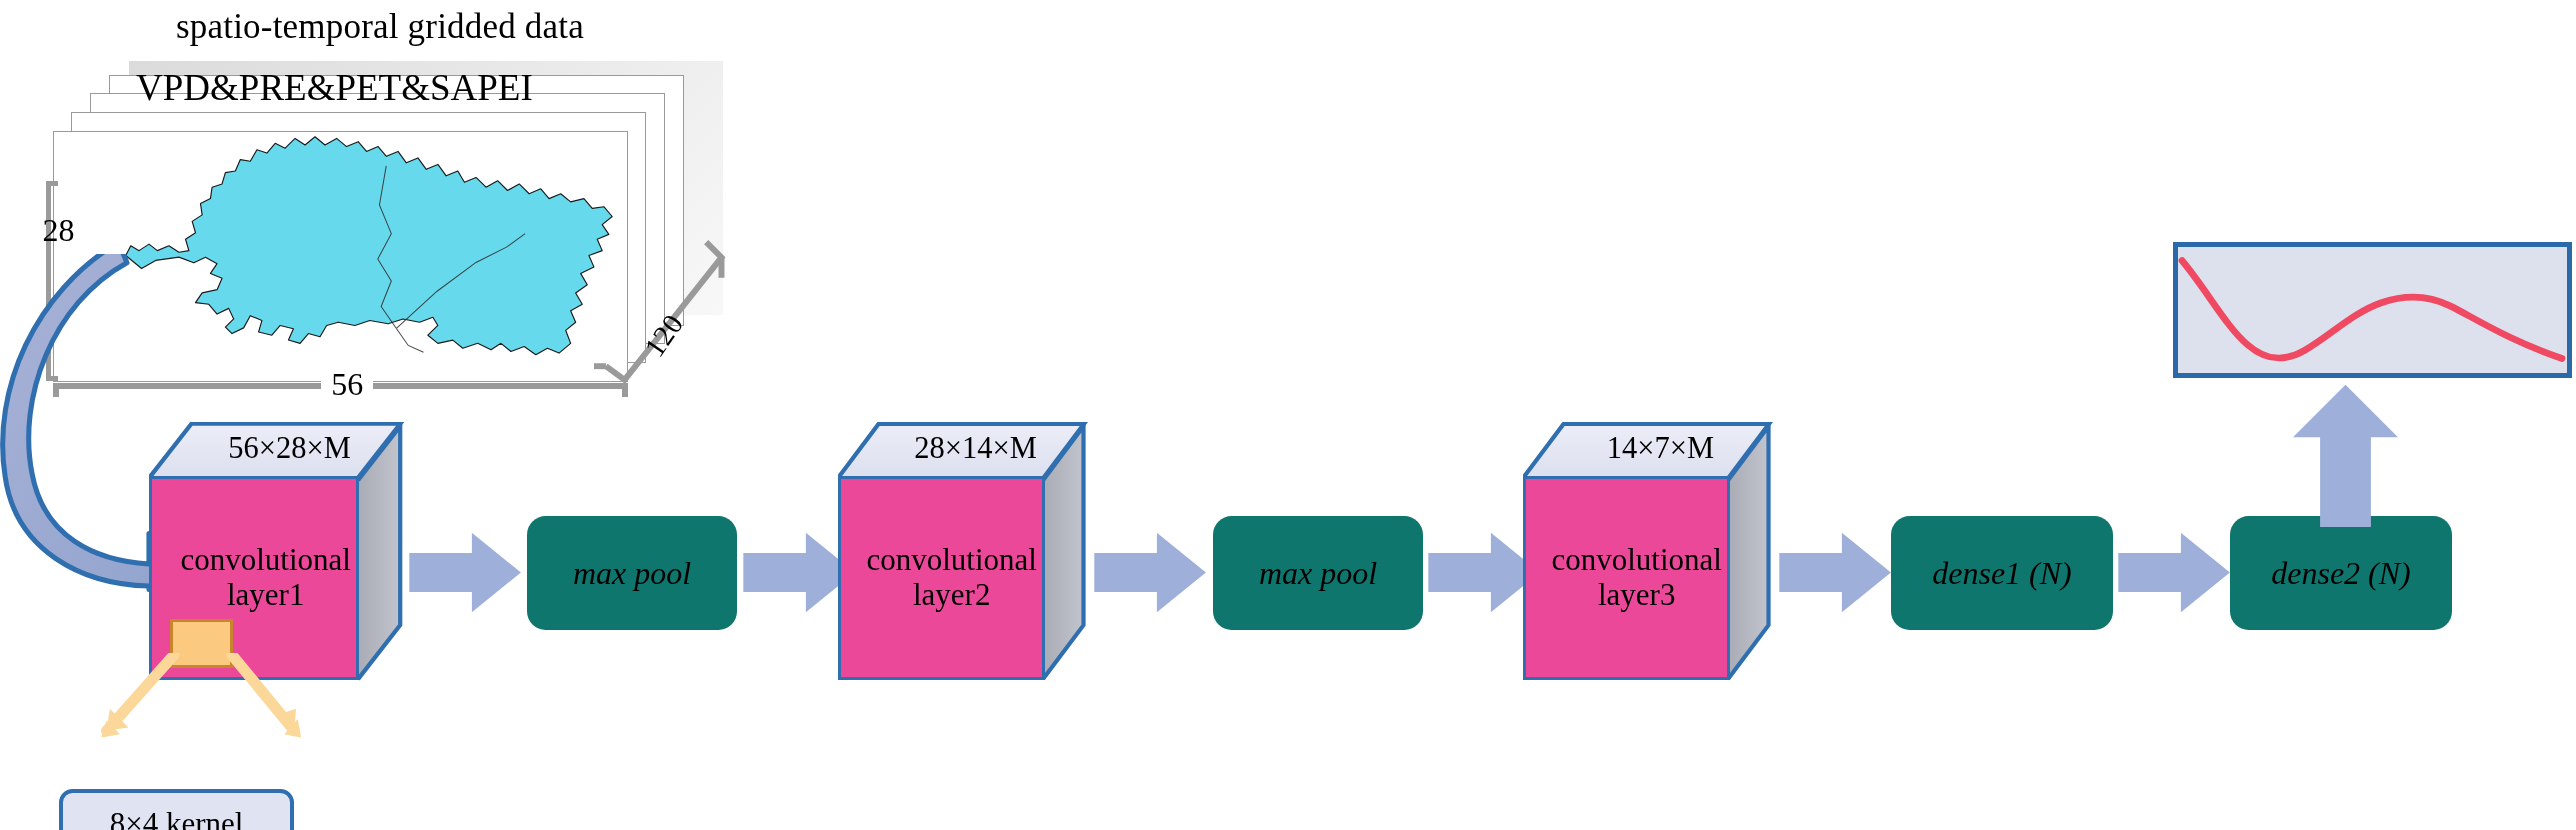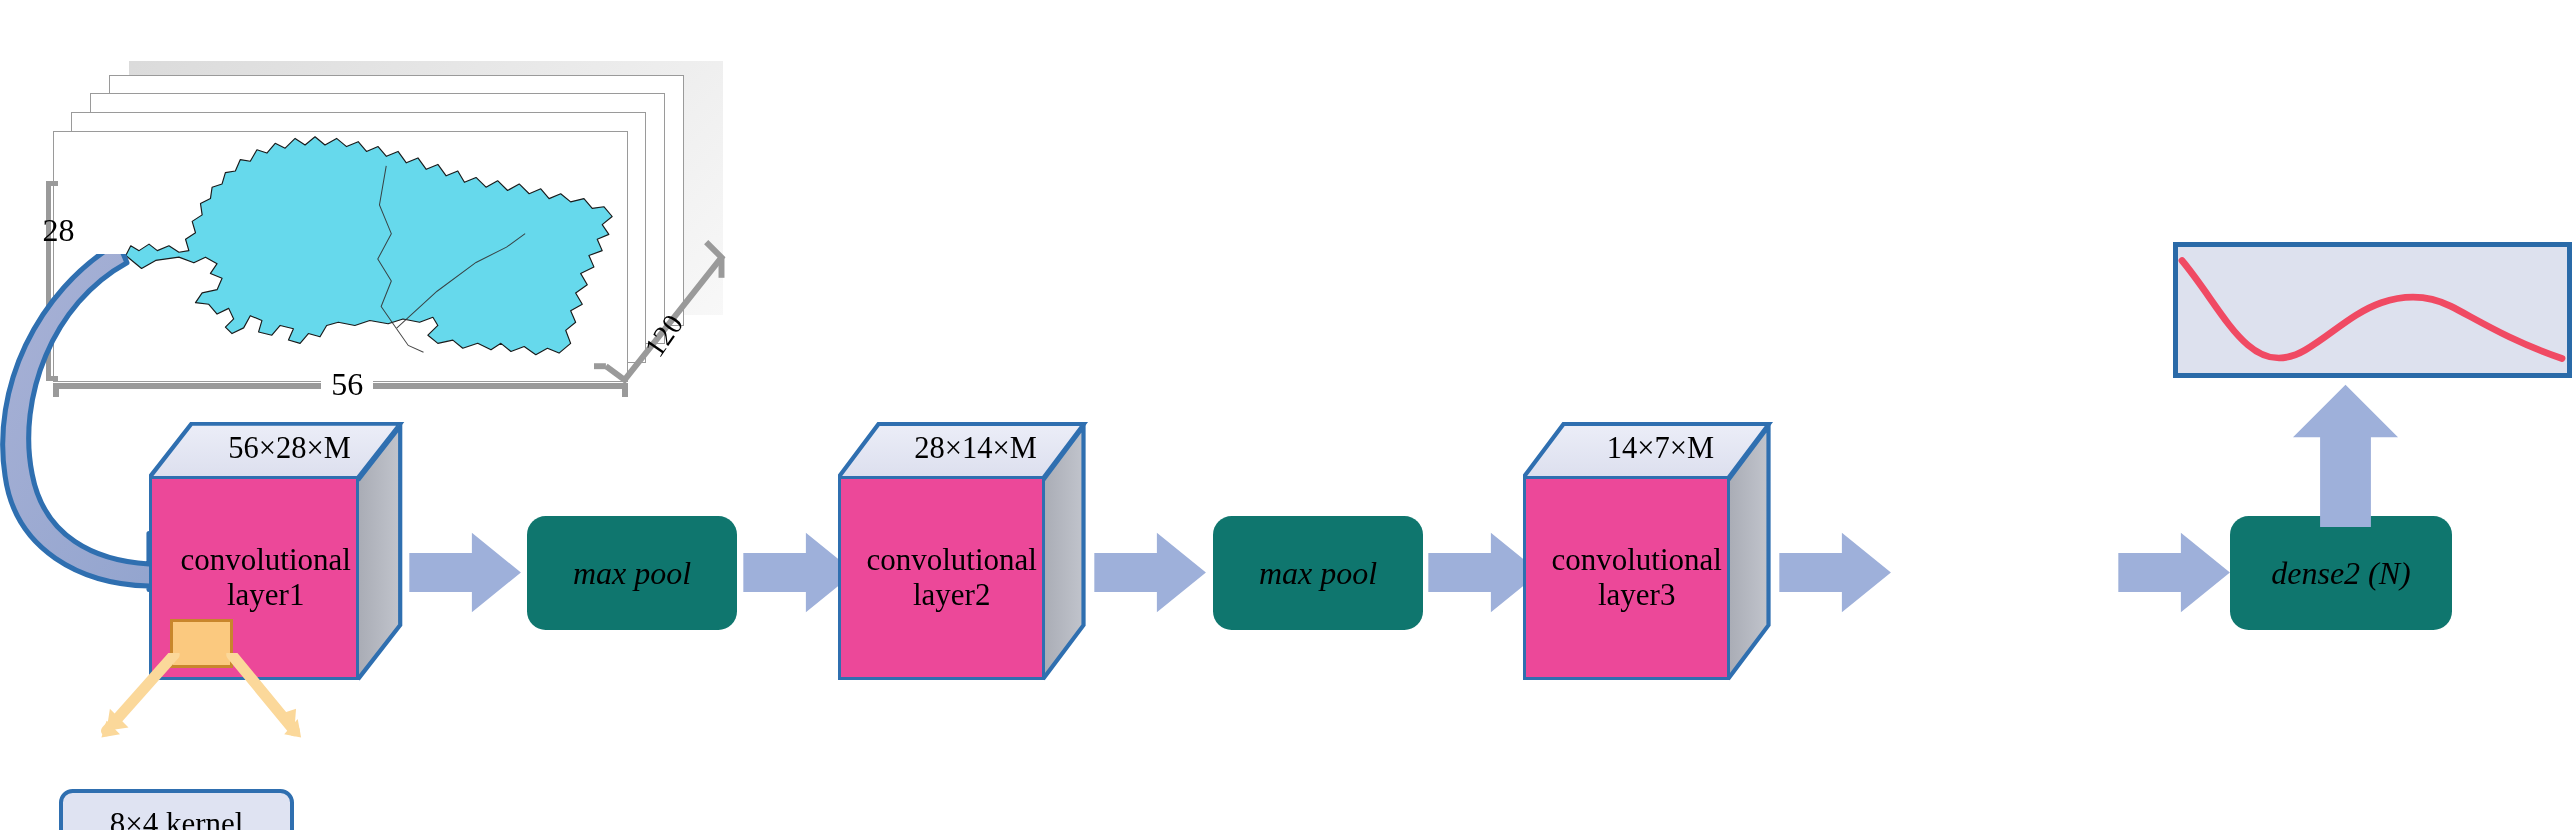--- a/index.html
+++ b/index.html
@@ -99,20 +99,22 @@
     <div class="brace-h-tick" style="left:622px;top:383px;"></div>
     <span class="dim-label" style="left:321px;top:366px;background:#fff;padding:0 10.2px;">56</span>
 
     <svg class="abs" style="left:594px;top:237px;width:170px;height:170px;" width="170" height="170" viewBox="0 0 200 200">
       <path d="M132,6 L150,24 L36,168 L14,152" fill="none" stroke="#9a9a9a" stroke-width="7"></path>
       <path d="M150,24 L150,48" stroke="#9a9a9a" stroke-width="7"></path>
       <path d="M14,152 L-6,152" stroke="#9a9a9a" stroke-width="7"></path>
     </svg>
     <span class="dim-rot" style="left:638px;top:344px;">120</span>
 
+    <span class="stack-title" style="left:176px;top:6.8px;">spatio-temporal gridded data</span>
+    <span class="stack-sub" style="left:136px;top:66px;">VPD&amp;PRE&amp;PET&amp;SAPEI</span>
   </div>
 
   <svg class="abs" style="left:0;top:254px;width:237px;height:339px;" width="237" height="339" viewBox="0 0 280 400">
     <defs>
       <linearGradient id="curveGrad" x1="0" y1="0" x2="1" y2="1">
         <stop offset="0" stop-color="#a9b2d6"></stop>
         <stop offset="1" stop-color="#8fa2cd"></stop>
       </linearGradient>
     </defs>
     <path d="M150,10 C62,58 20,170 38,260 C52,334 112,362 176,366
@@ -222,20 +224,23 @@
         <span>layer3</span>
       </span>
     </div>
     <span class="cap" style="left:29px;top:8.5px;width:217px;">14×7×M</span>
   </div>
 
   <svg class="abs arrow-r" style="left:1779px;top:526px;width:119px;height:93px;" width="119" height="93" viewBox="0 0 140 110">
     <path d="M0,32 L74,32 L74,8 L132,55 L74,102 L74,78 L0,78 Z" fill="#9eb0da"></path>
   </svg>
 
+  <div class="gbox" style="left:1891px;top:516px;width:222px;height:114px;">
+    <span>dense1 (N)</span>
+  </div>
 
   <svg class="abs arrow-r" style="left:2118px;top:526px;width:119px;height:93px;" width="119" height="93" viewBox="0 0 140 110">
     <path d="M0,32 L74,32 L74,8 L132,55 L74,102 L74,78 L0,78 Z" fill="#9eb0da"></path>
   </svg>
 
   <div class="gbox" style="left:2230px;top:516px;width:222px;height:114px;">
     <span>dense2 (N)</span>
   </div>
 
   <svg class="abs" style="left:2286px;top:383px;width:119px;height:144px;" width="119" height="144" viewBox="0 0 140 170">

